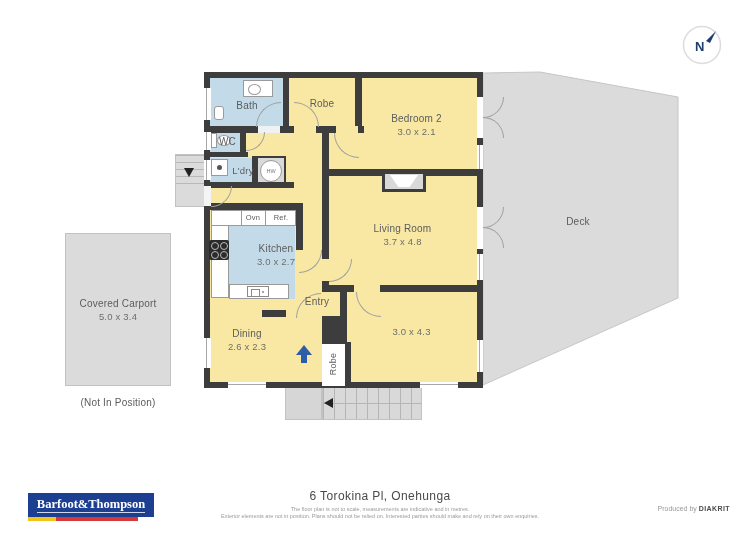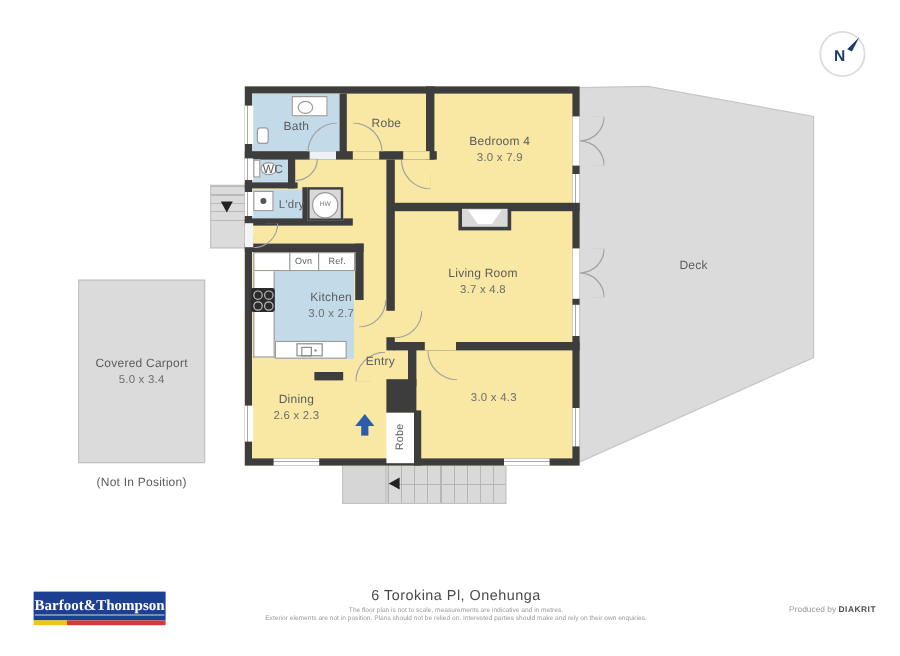--- a/index.html
+++ b/index.html
@@ -144,22 +144,22 @@
   </div>
 
   <div class="abs" style="left:296px;top:345px;width:16px;height:19px;">
     <div style="width:0;height:0;border-left:8px solid transparent;border-right:8px solid transparent;border-bottom:10px solid #2d5ca8;"></div>
     <div style="width:6px;height:8px;background:#2d5ca8;margin:0 auto;"></div>
   </div>
 
   <div class="lbl" style="left:210px;top:99px;width:74px;">Bath</div>
   <div class="lbl" style="left:289px;top:97px;width:66px;">Robe</div>
   <div class="lbl" style="left:356px;top:112px;width:121px;">
-    <div>Bedroom 4</div>
-    <div class="dims">3.0 x 7.9</div>
+    <div>Bedroom 2</div>
+    <div class="dims">3.0 x 2.1</div>
   </div>
   <div class="lbl" style="left:211px;top:135px;width:33px;">WC</div>
   <div class="lbl" style="left:226px;top:164px;width:34px;font-size:9.5px;">L'dry</div>
   <div class="lbl" style="left:328px;top:222px;width:149px;">
     <div>Living Room</div>
     <div class="dims">3.7 x 4.8</div>
   </div>
   <div class="lbl" style="left:243px;top:242px;width:66px;">
     <div>Kitchen</div>
     <div class="dims">3.0 x 2.7</div>
@@ -172,21 +172,21 @@
   <div class="lbl" style="left:346px;top:325px;width:131px;">
     <div class="dims">3.0 x 4.3</div>
   </div>
 
   <svg class="abs" style="left:682px;top:25px;" width="40" height="40">
     <circle cx="20" cy="20" r="18.5" fill="#ffffff" stroke="#dcdcdc" stroke-width="1.5"></circle>
     <text x="13" y="26" font-family="Liberation Sans, sans-serif" font-size="13" font-weight="bold" fill="#1f3c6e">N</text>
     <polygon points="24,16 34,6 28,18" fill="#1f3c6e"></polygon>
   </svg>
 
-  <div class="abs" style="left:28px;top:493px;width:110px;height:24px;background:#1d3f92;display:flex;align-items:center;justify-content:center;">
+  <div class="abs" style="left:28px;top:493px;width:126px;height:24px;background:#1d3f92;display:flex;align-items:center;justify-content:center;">
     <span style="color:#fff;font-family:'Liberation Serif',serif;font-weight:bold;font-size:12.5px;letter-spacing:0px;border-bottom:1px solid rgba(255,255,255,.8);">Barfoot&amp;Thompson</span>
   </div>
   <div class="abs" style="left:28px;top:517px;width:110px;height:4px;background:linear-gradient(to right,#f0c419 0 28px,#d6393c 28px);"></div>
 
   <div class="abs" style="left:230px;top:489px;width:300px;text-align:center;font-size:12px;color:#4a4a4a;letter-spacing:.4px;">6 Torokina Pl, Onehunga</div>
   <div class="abs" style="left:180px;top:506px;width:400px;text-align:center;font-size:5.5px;line-height:7px;color:#9a9a9a;">
     <div>The floor plan is not to scale, measurements are indicative and in metres.</div>
     <div>Exterior elements are not in position. Plans should not be relied on. Interested parties should make and rely on their own enquiries.</div>
   </div>
   <div class="abs" style="left:610px;top:505px;width:120px;text-align:right;font-size:7px;color:#9a9a9a;">

